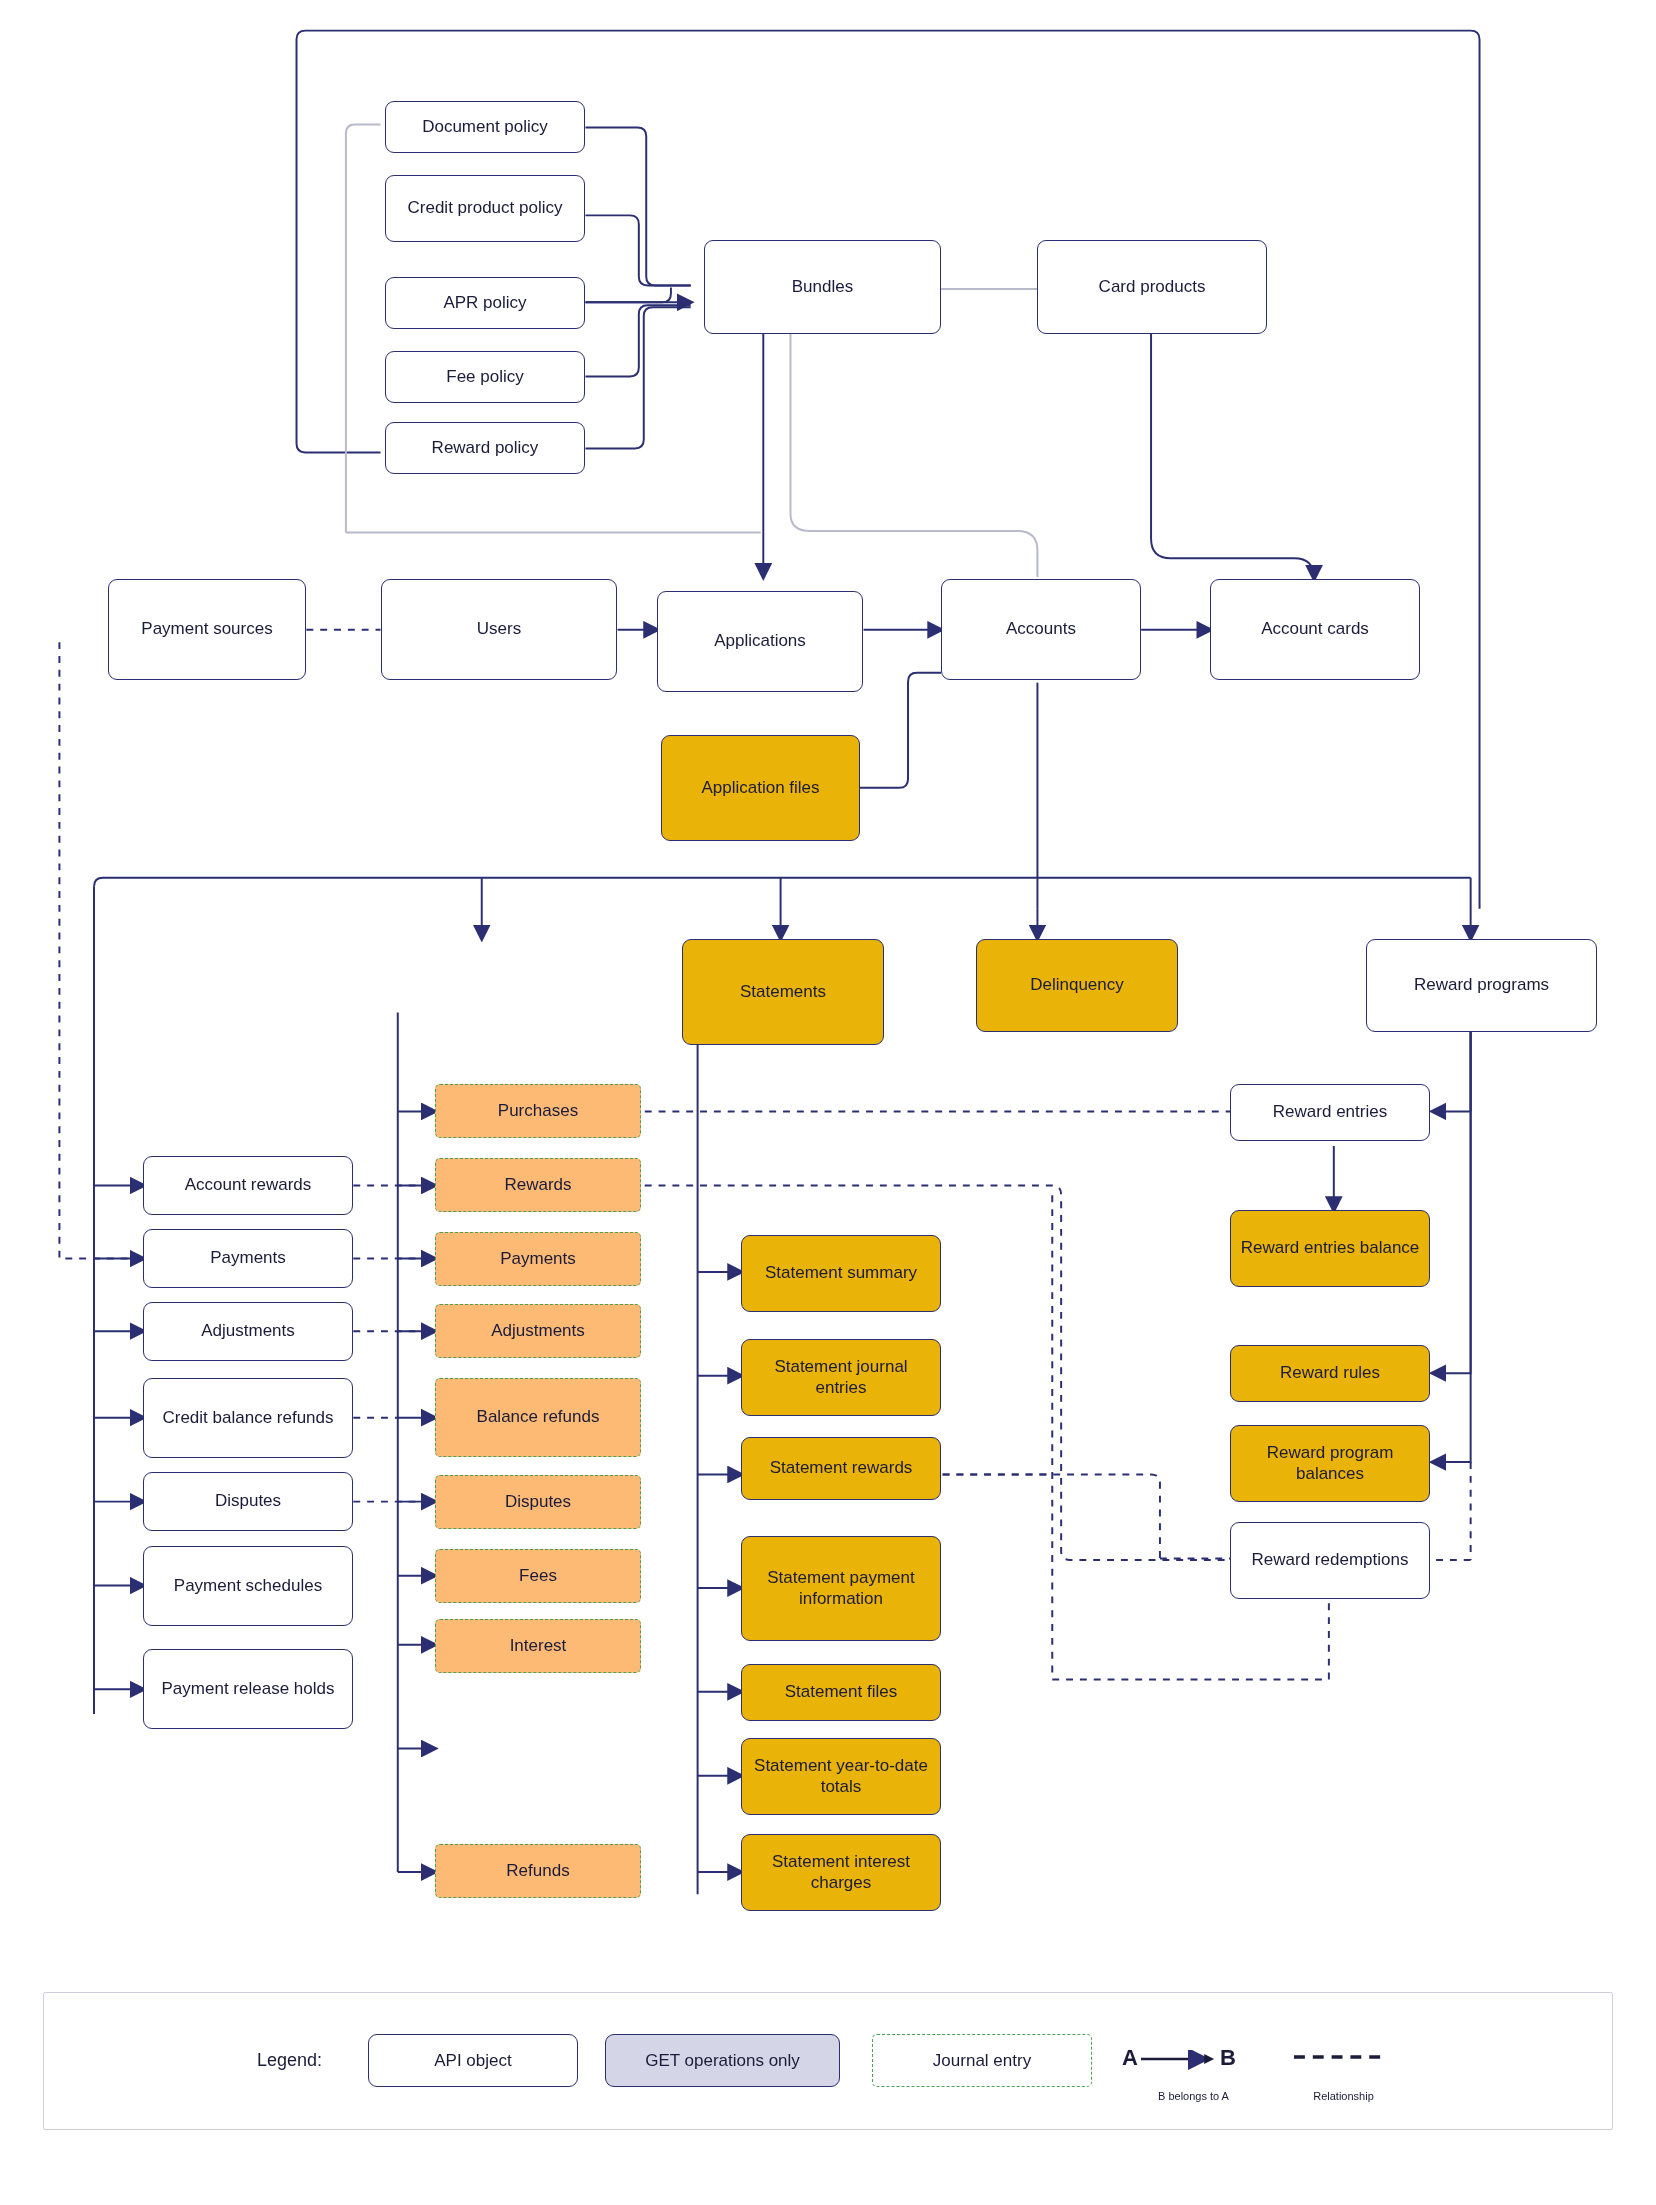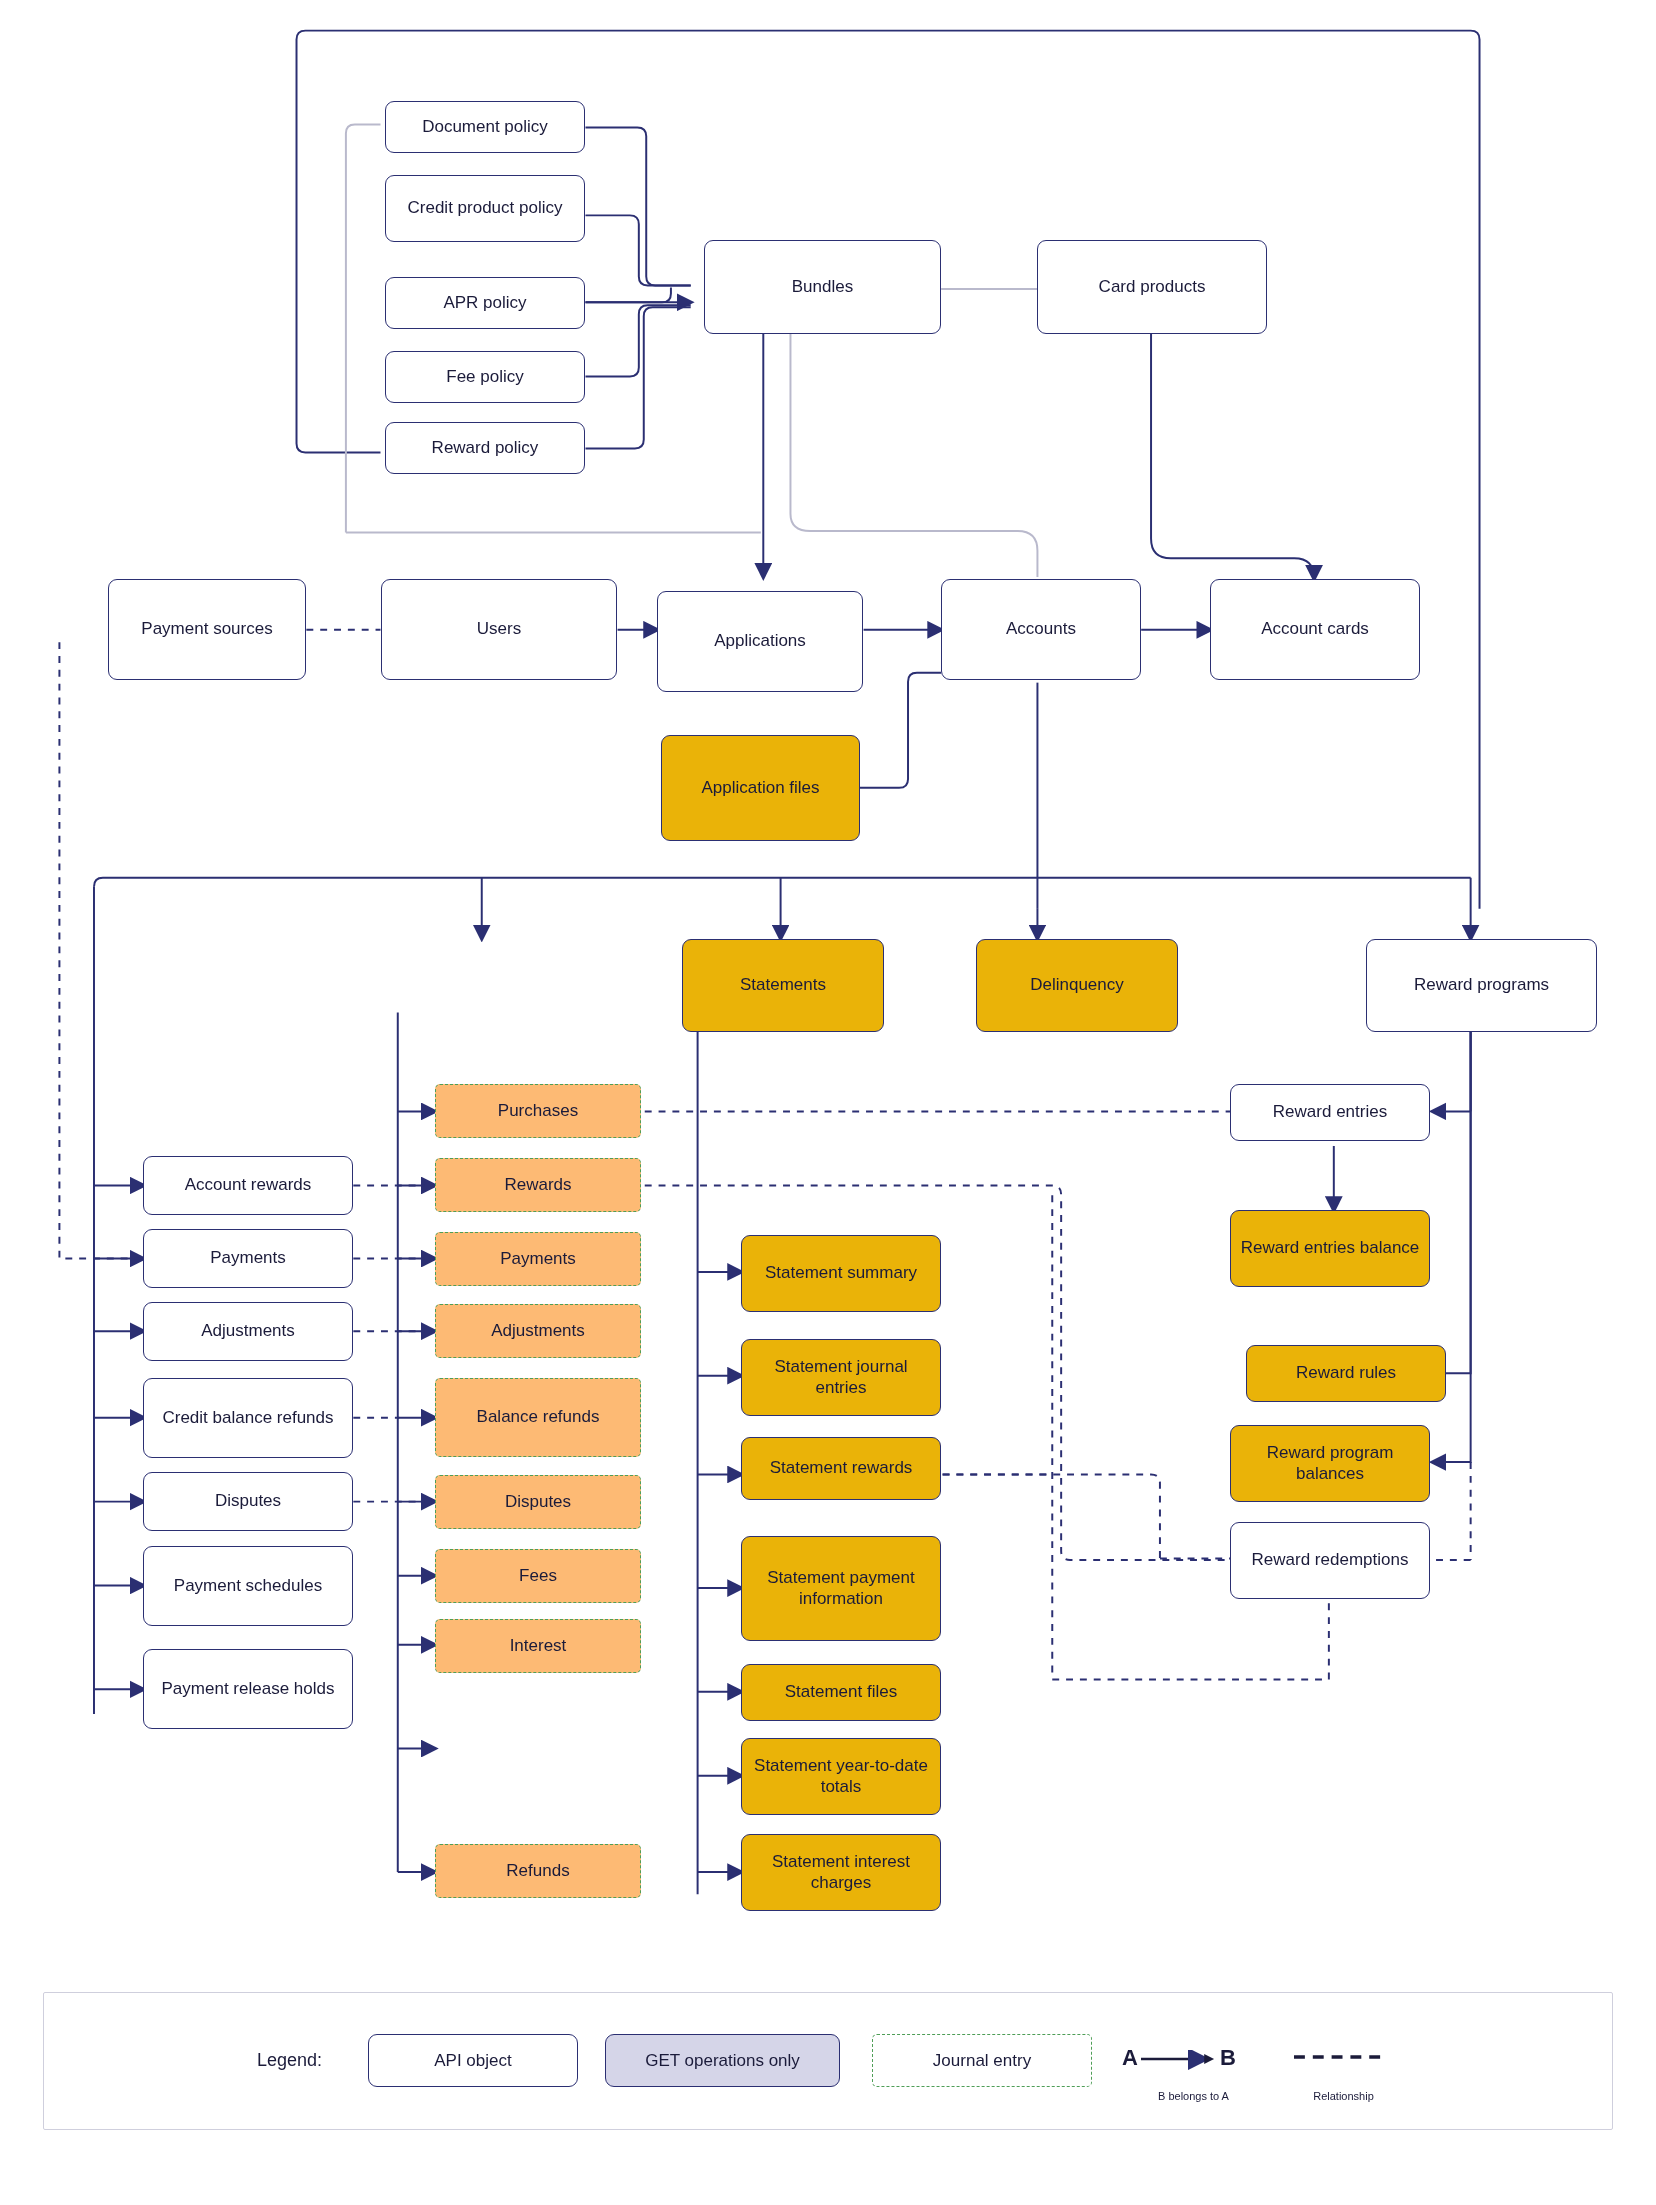--- a/index.html
+++ b/index.html
@@ -202,21 +202,21 @@
   <div class="node" style="left:941px; top:579px; width:200px; height:101px;">
     <span>Accounts</span>
   </div>
   <div class="node" style="left:1210px; top:579px; width:210px; height:101px;">
     <span>Account cards</span>
   </div>
   <div class="node get" style="left:661px; top:735px; width:199px; height:106px;">
     <span>Application files</span>
   </div>
 
-  <div class="node get" style="left:682px; top:939px; width:202px; height:93px;">
+  <div class="node get" style="left:682px; top:939px; width:202px; height:106px;">
     <span>Statements</span>
   </div>
   <div class="node get" style="left:976px; top:939px; width:202px; height:93px;">
     <span>Delinquency</span>
   </div>
   <div class="node" style="left:1366px; top:939px; width:231px; height:93px;">
     <span>Reward programs</span>
   </div>
 
   <div class="node" style="left:143px; top:1156px; width:210px; height:59px;">
@@ -290,21 +290,21 @@
   <div class="node get" style="left:741px; top:1834px; width:200px; height:77px;">
     <span>Statement interest charges</span>
   </div>
 
   <div class="node" style="left:1230px; top:1084px; width:200px; height:57px;">
     <span>Reward entries</span>
   </div>
   <div class="node get" style="left:1230px; top:1210px; width:200px; height:77px;">
     <span>Reward entries balance</span>
   </div>
-  <div class="node get" style="left:1230px; top:1345px; width:200px; height:57px;margin-left:16px;">
+  <div class="node get" style="left:1230px; top:1345px; width:200px; height:57px;">
     <span>Reward rules</span>
   </div>
   <div class="node get" style="left:1230px; top:1425px; width:200px; height:77px;">
     <span>Reward program balances</span>
   </div>
   <div class="node" style="left:1230px; top:1522px; width:200px; height:77px;">
     <span>Reward redemptions</span>
   </div>
 
   <div class="legend-box"></div>

